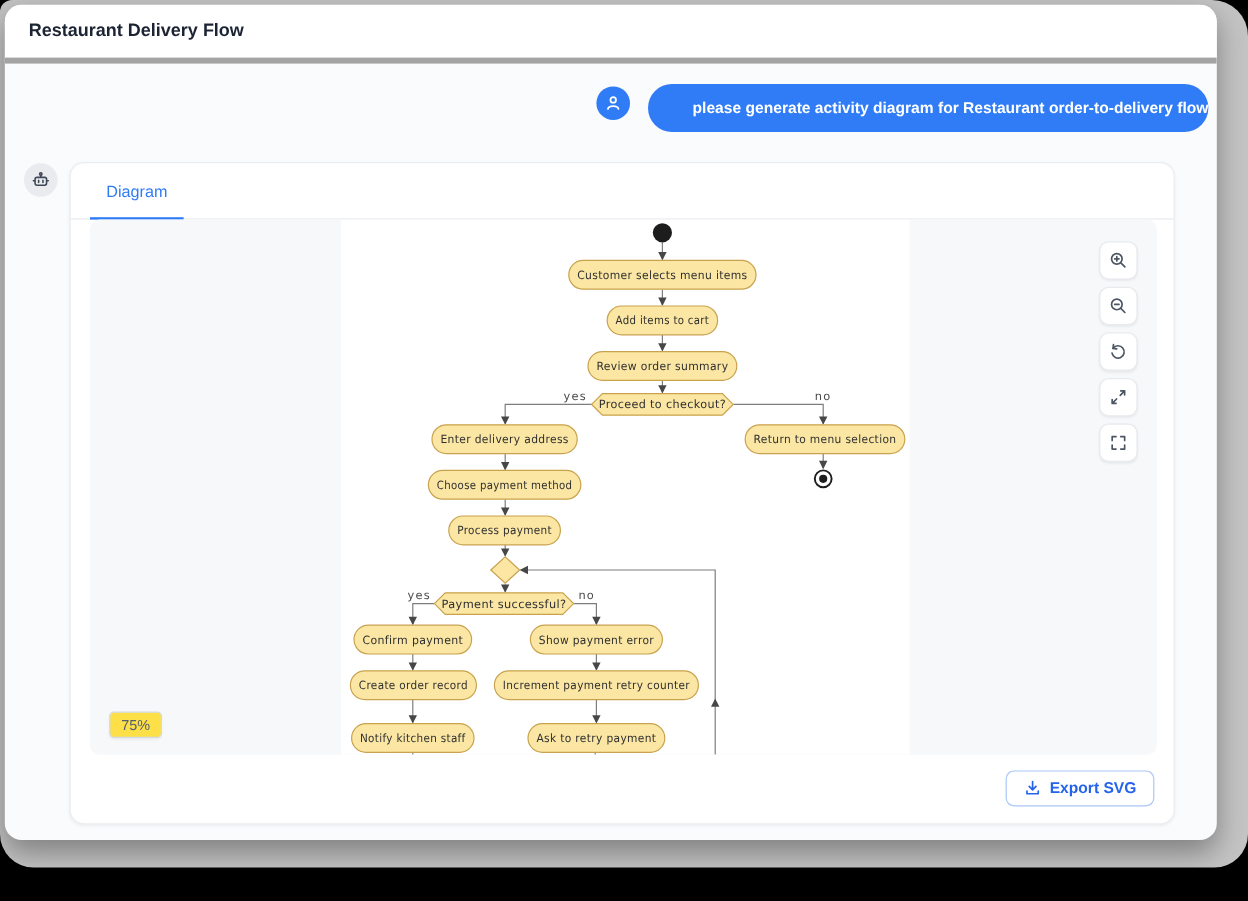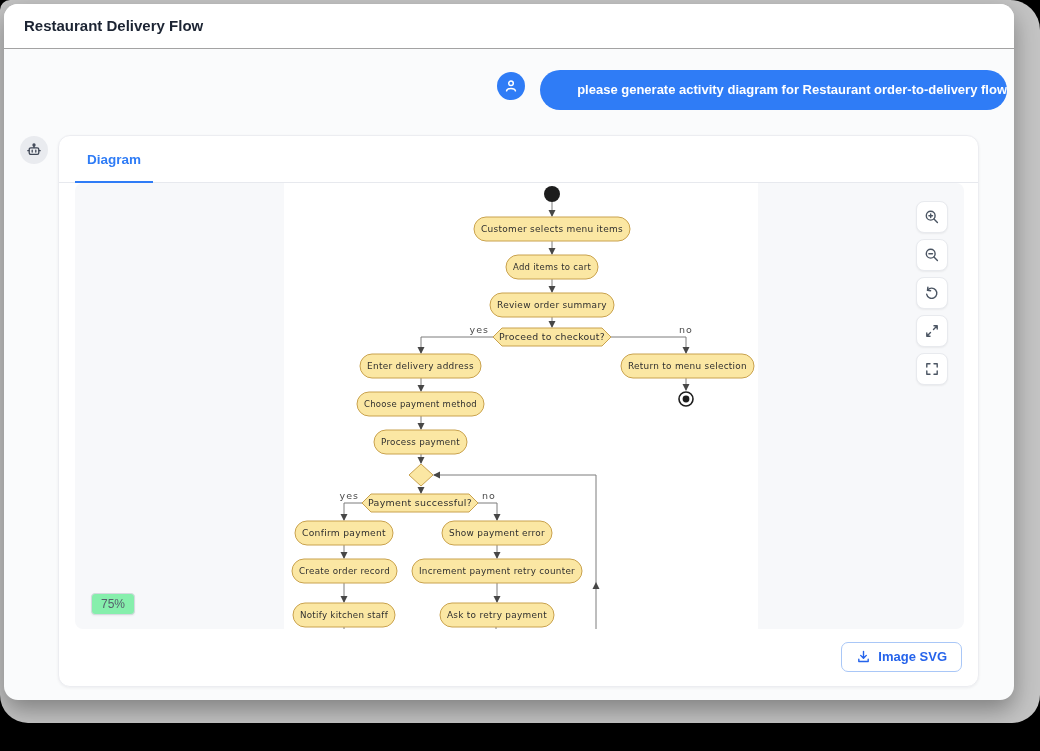--- a/index.html
+++ b/index.html
@@ -1,44 +1,44 @@
 <!DOCTYPE html>
 <html><head>
 <meta charset="utf-8">
 <style>
   html,body{margin:0;padding:0;}
   body{width:1040px;height:751px;font-family:"Liberation Sans",sans-serif;-webkit-font-smoothing:antialiased;}
   .stage{position:relative;width:1040px;height:751px;background:#000;overflow:hidden;}
   .backdrop{position:absolute;left:0;top:0;width:1040px;height:723px;background:#c4c4c4;border-radius:10px 30px 28px 28px;}
   .window{position:absolute;left:4px;top:4px;width:1010px;height:696px;background:#fafbfc;border-radius:14px;overflow:hidden;box-shadow:0 10px 24px rgba(0,0,0,.35);}
-  .app-header{position:absolute;left:0;top:0;right:0;height:44px;background:#fff;border-bottom:1px solid #a3a3a3;}
+  .app-header{position:absolute;left:0;top:0;right:0;height:44px;background:#fff;border-bottom:5px solid #a3a3a3;}
   .app-title{position:absolute;left:20px;top:0;line-height:44px;font-size:15px;font-weight:700;color:#1c2433;}
 
   .avatar{border-radius:50%;display:flex;align-items:center;justify-content:center;}
   .user-avatar{position:absolute;left:493px;top:68px;width:28px;height:28px;background:#2f7cf6;}
   .bot-avatar{position:absolute;left:16px;top:132px;width:28px;height:28px;background:#e9ebef;}
 
   .bubble{position:absolute;left:536px;right:7px;top:66px;height:40px;border-radius:20px;background:#2f7cf6;color:#fff;
           font-size:13px;font-weight:600;line-height:40px;text-align:right;white-space:nowrap;overflow:hidden;}
 
   .card{position:absolute;left:54px;top:131px;width:921px;height:552px;background:#fff;border:1px solid #ecedf1;border-radius:12px;box-shadow:0 1px 3px rgba(16,24,40,.06);box-sizing:border-box;}
   .tabbar{display:flex;height:46px;padding-left:16px;border-bottom:1px solid #e7e9ee;}
   .tab{min-width:78px;margin-right:18px;display:flex;align-items:center;justify-content:center;font-size:13.5px;color:#5d6b7e;font-weight:500;cursor:pointer;position:relative;}
-  .tab.active{color:#2f7cf6;font-weight:700;}
+  .tab.active{color:#2f7cf6;font-weight:400;}
   .tab.active::after{content:"";position:absolute;left:0;right:0;bottom:-1px;height:2px;background:#2f7cf6;}
 
   .viewport{position:absolute;left:16px;top:47px;width:889px;height:446px;background:#f7f8fa;border-radius:8px;overflow:hidden;}
   #diagram-svg{position:absolute;left:0;top:0;}
   #diagram-svg text{font-family:"DejaVu Sans",sans-serif;}
 
   .zoom-controls{position:absolute;right:16px;top:18px;display:flex;flex-direction:column;gap:6px;}
   .zbtn{width:32px;height:32px;background:#fff;border:1px solid #e8eaee;border-radius:8px;display:flex;align-items:center;justify-content:center;box-shadow:0 1px 2px rgba(0,0,0,.06);cursor:pointer;padding:0;}
   .zbtn svg{stroke:#4b5563;fill:none;stroke-width:1.4;stroke-linecap:round;stroke-linejoin:round;}
 
-  .zoom-badge{position:absolute;left:16px;bottom:14px;background:#86efac;border:1px solid #d5d9df;border-radius:4px;padding:3px 9px;font-size:12px;color:#555e6b;box-shadow:0 1px 2px rgba(0,0,0,.05);}
+  .zoom-badge{position:absolute;left:16px;bottom:14px;background:#fde047;border:1px solid #d5d9df;border-radius:4px;padding:3px 9px;font-size:12px;color:#555e6b;box-shadow:0 1px 2px rgba(0,0,0,.05);}
 
   .card-footer{position:absolute;left:0;right:0;bottom:0;height:59px;display:flex;align-items:center;justify-content:flex-end;gap:10px;padding-right:16px;}
   .action-btn{height:30px;display:inline-flex;align-items:center;gap:7px;padding:0 14px;background:#fff;border:1px solid #a9c7f7;border-radius:7px;color:#2563eb;font-size:13px;font-weight:600;cursor:pointer;}
   .action-btn svg{stroke:#2563eb;fill:none;stroke-width:1.5;stroke-linecap:round;stroke-linejoin:round;}
 </style>
 </head>
 <body>
 
 <div class="stage">
   <div class="backdrop">
@@ -189,20 +189,20 @@
 
           <div class="zoom-badge">75%</div>
         </div>
 
         <div class="card-footer">
           <button class="action-btn">
             <svg width="15" height="15" viewBox="0 0 16 16">
               <path d="M8 2.5v6.5 M5 6.8L8 9.8 11 6.8"></path>
                 <path d="M3 11v2.3h10V11"></path>
             </svg>
-            <span>Image SVG</span>
+            <span>Export SVG</span>
           </button>
         </div>
       </div>
 
     </div>
   </div>
 </div>
 
 </body></html>

